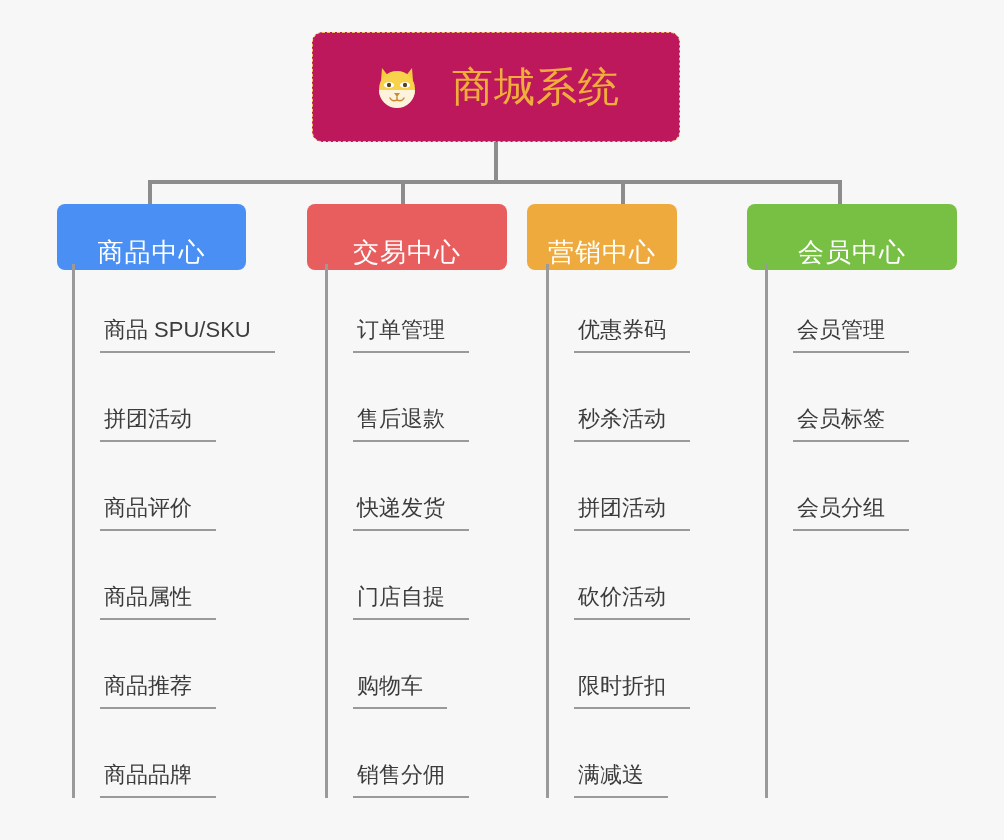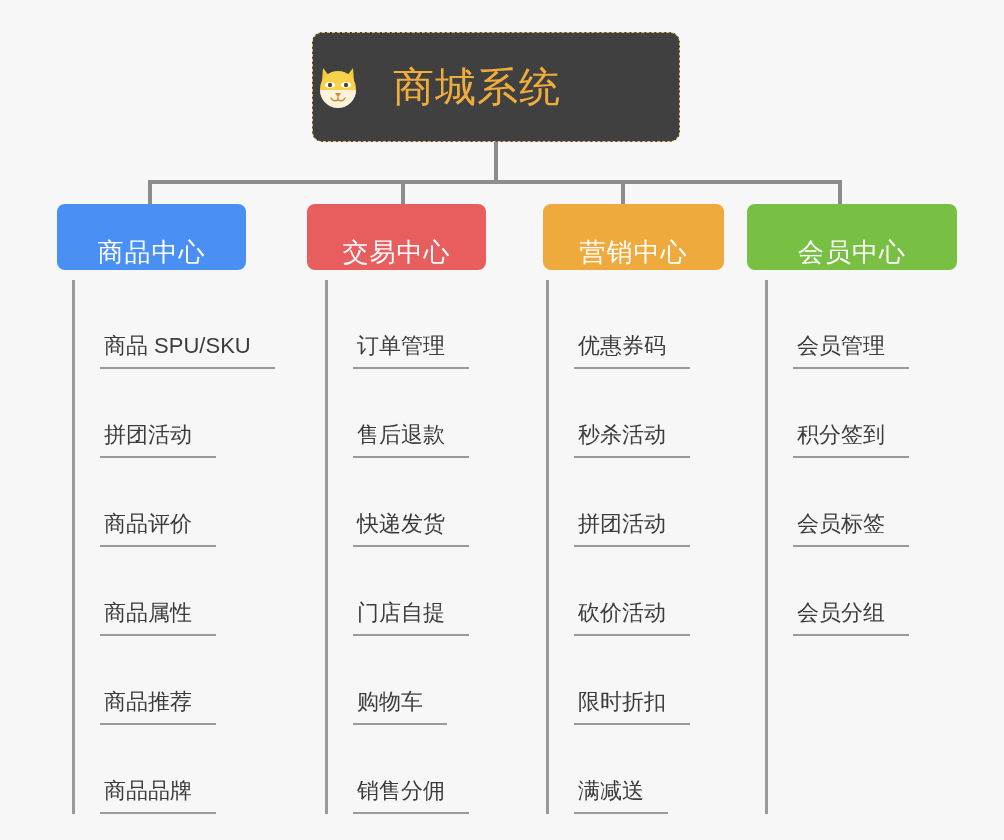--- a/index.html
+++ b/index.html
@@ -9,24 +9,24 @@
     font-family: "Liberation Sans", "DejaVu Sans", sans-serif;
     overflow: hidden;
   }
   #stage { position: relative; width: 1004px; height: 840px; background: #f7f7f7; }
 
   
   .root-node {
     position: absolute;
     left: 312px; top: 32px;
     width: 368px; height: 110px;
-    background: #404040;
+    background: #be185d;
     border: 1px dashed #f0c270;
     border-radius: 10px;
-    display: flex; align-items: center; 
+    display: flex; align-items: center; justify-content: center;
     gap: 30px;
   }
   .root-avatar {
     width: 50px; height: 50px;
     position: relative;
     flex: 0 0 auto;
   }
   .root-title {
     font-size: 41px;
     color: #f0ad3c;
@@ -47,21 +47,21 @@
     top: 204px; height: 66px;
     border-radius: 8px;
     display: flex; align-items: flex-end; justify-content: center;
     color: #ffffff;
     font-size: 26px;
     letter-spacing: 1px;
     user-select: none;
   }
 
   
-  .column { position: absolute; top: 280px; }
+  .column { position: absolute; top: 264px; }
   .spine {
     position: absolute;
     left: 0; top: 0;
     width: 3px;
     background: #9a9a9a;
   }
   .leaf {
     position: relative;
     height: 89px;
     display: flex;
@@ -107,24 +107,24 @@
   <div class="conn conn-v-root"></div>
   <div class="conn conn-h-bus"></div>
   <div class="conn conn-v-drop" style="left:148px"></div>
   <div class="conn conn-v-drop" style="left:401px"></div>
   <div class="conn conn-v-drop" style="left:621px"></div>
   <div class="conn conn-v-drop" style="left:838px"></div>
 
   <div class="cat-box" style="left:57px;width:189px;background:#4a90f4">
     <span>商品中心</span>
   </div>
-  <div class="cat-box" style="left:307px;width:179px;background:#e85d5d">
+  <div class="cat-box" style="left:307px;width:200px;background:#e85d5d">
     <span>交易中心</span>
   </div>
-  <div class="cat-box" style="left:543px;width:181px;background:#eeaa3c">
+  <div class="cat-box" style="left:527px;width:150px;background:#eeaa3c">
     <span>营销中心</span>
   </div>
   <div class="cat-box" style="left:747px;width:210px;background:#77c043">
     <span>会员中心</span>
   </div>
 
   <div class="column" style="left:72px">
     <div class="spine" style="height:534px"></div>
     <div class="leaf">
         <span class="leaf-label">商品 SPU/SKU</span>
@@ -189,23 +189,20 @@
         <span class="leaf-label">销售分佣</span>
       </div>
   </div>
 
   <div class="column" style="left:765px">
     <div class="spine" style="height:534px"></div>
     <div class="leaf">
         <span class="leaf-label">会员管理</span>
       </div>
     <div class="leaf">
-        <span class="leaf-label">积分签到</span>
-      </div>
-    <div class="leaf">
         <span class="leaf-label">会员标签</span>
       </div>
     <div class="leaf">
         <span class="leaf-label">会员分组</span>
       </div>
   </div>
 
 </div>
 
 </body></html>

